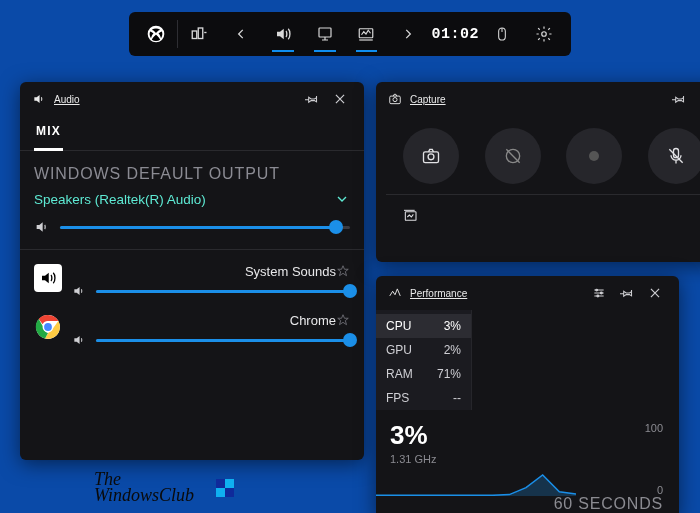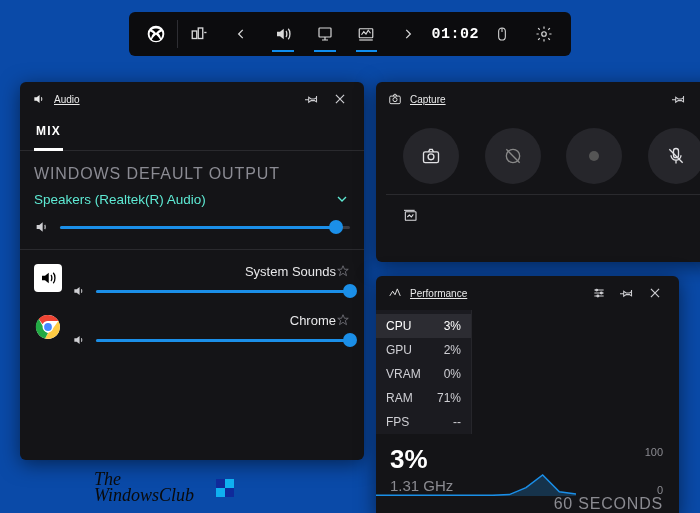--- a/index.html
+++ b/index.html
@@ -137,21 +137,21 @@
     width: 96px; background:#1b1b20; border-right:1px solid #26262b;
     padding: 4px 0 0;
   }
   .pf-row {
     display:flex; justify-content:space-between;
     padding: 5px 10px; font-size: 12px; color:#cfcfd4;
   }
   .pf-row.sel { background:#2c2c32; color:#fff; }
   .perf-right { flex:1; position:relative; padding: 10px 16px 6px 14px;}
   .big-pct { font-size: 26px; font-weight:700; color:#fff; }
-  .freq { font-size: 15px; color:#8b8b91; margin-top:2px;}
+  .freq { font-size: 11px; color:#8b8b91; margin-top:2px;}
   .ymax { position:absolute; top:12px; right:16px; font-size:11px; color:#8b8b91;}
   .chart {
     position:absolute; left:0; right:0; bottom:22px; height:70px;
   }
   .xlabel { position:absolute; bottom:5px; right:16px; font-size:16px; letter-spacing:.8px; color:#8b8b91;}
   .zero { position:absolute; bottom:22px; right:16px; font-size:11px; color:#8b8b91;}
 
   
   .wm {
     position:absolute; left:94px; bottom:10px; display:flex; align-items:center; gap:20px;
@@ -430,24 +430,20 @@
     <div class="perf-left">
       <div class="pf-row sel">
         <span>CPU</span>
           <span>3%</span>
       </div>
       <div class="pf-row">
         <span>GPU</span>
           <span>2%</span>
       </div>
       <div class="pf-row">
-        <span>VRAM</span>
-          <span>0%</span>
-      </div>
-      <div class="pf-row">
         <span>RAM</span>
           <span>71%</span>
       </div>
       <div class="pf-row">
         <span>FPS</span>
           <span>--</span>
       </div>
     </div>
     <div class="perf-right">
       <div class="big-pct">3%</div>

